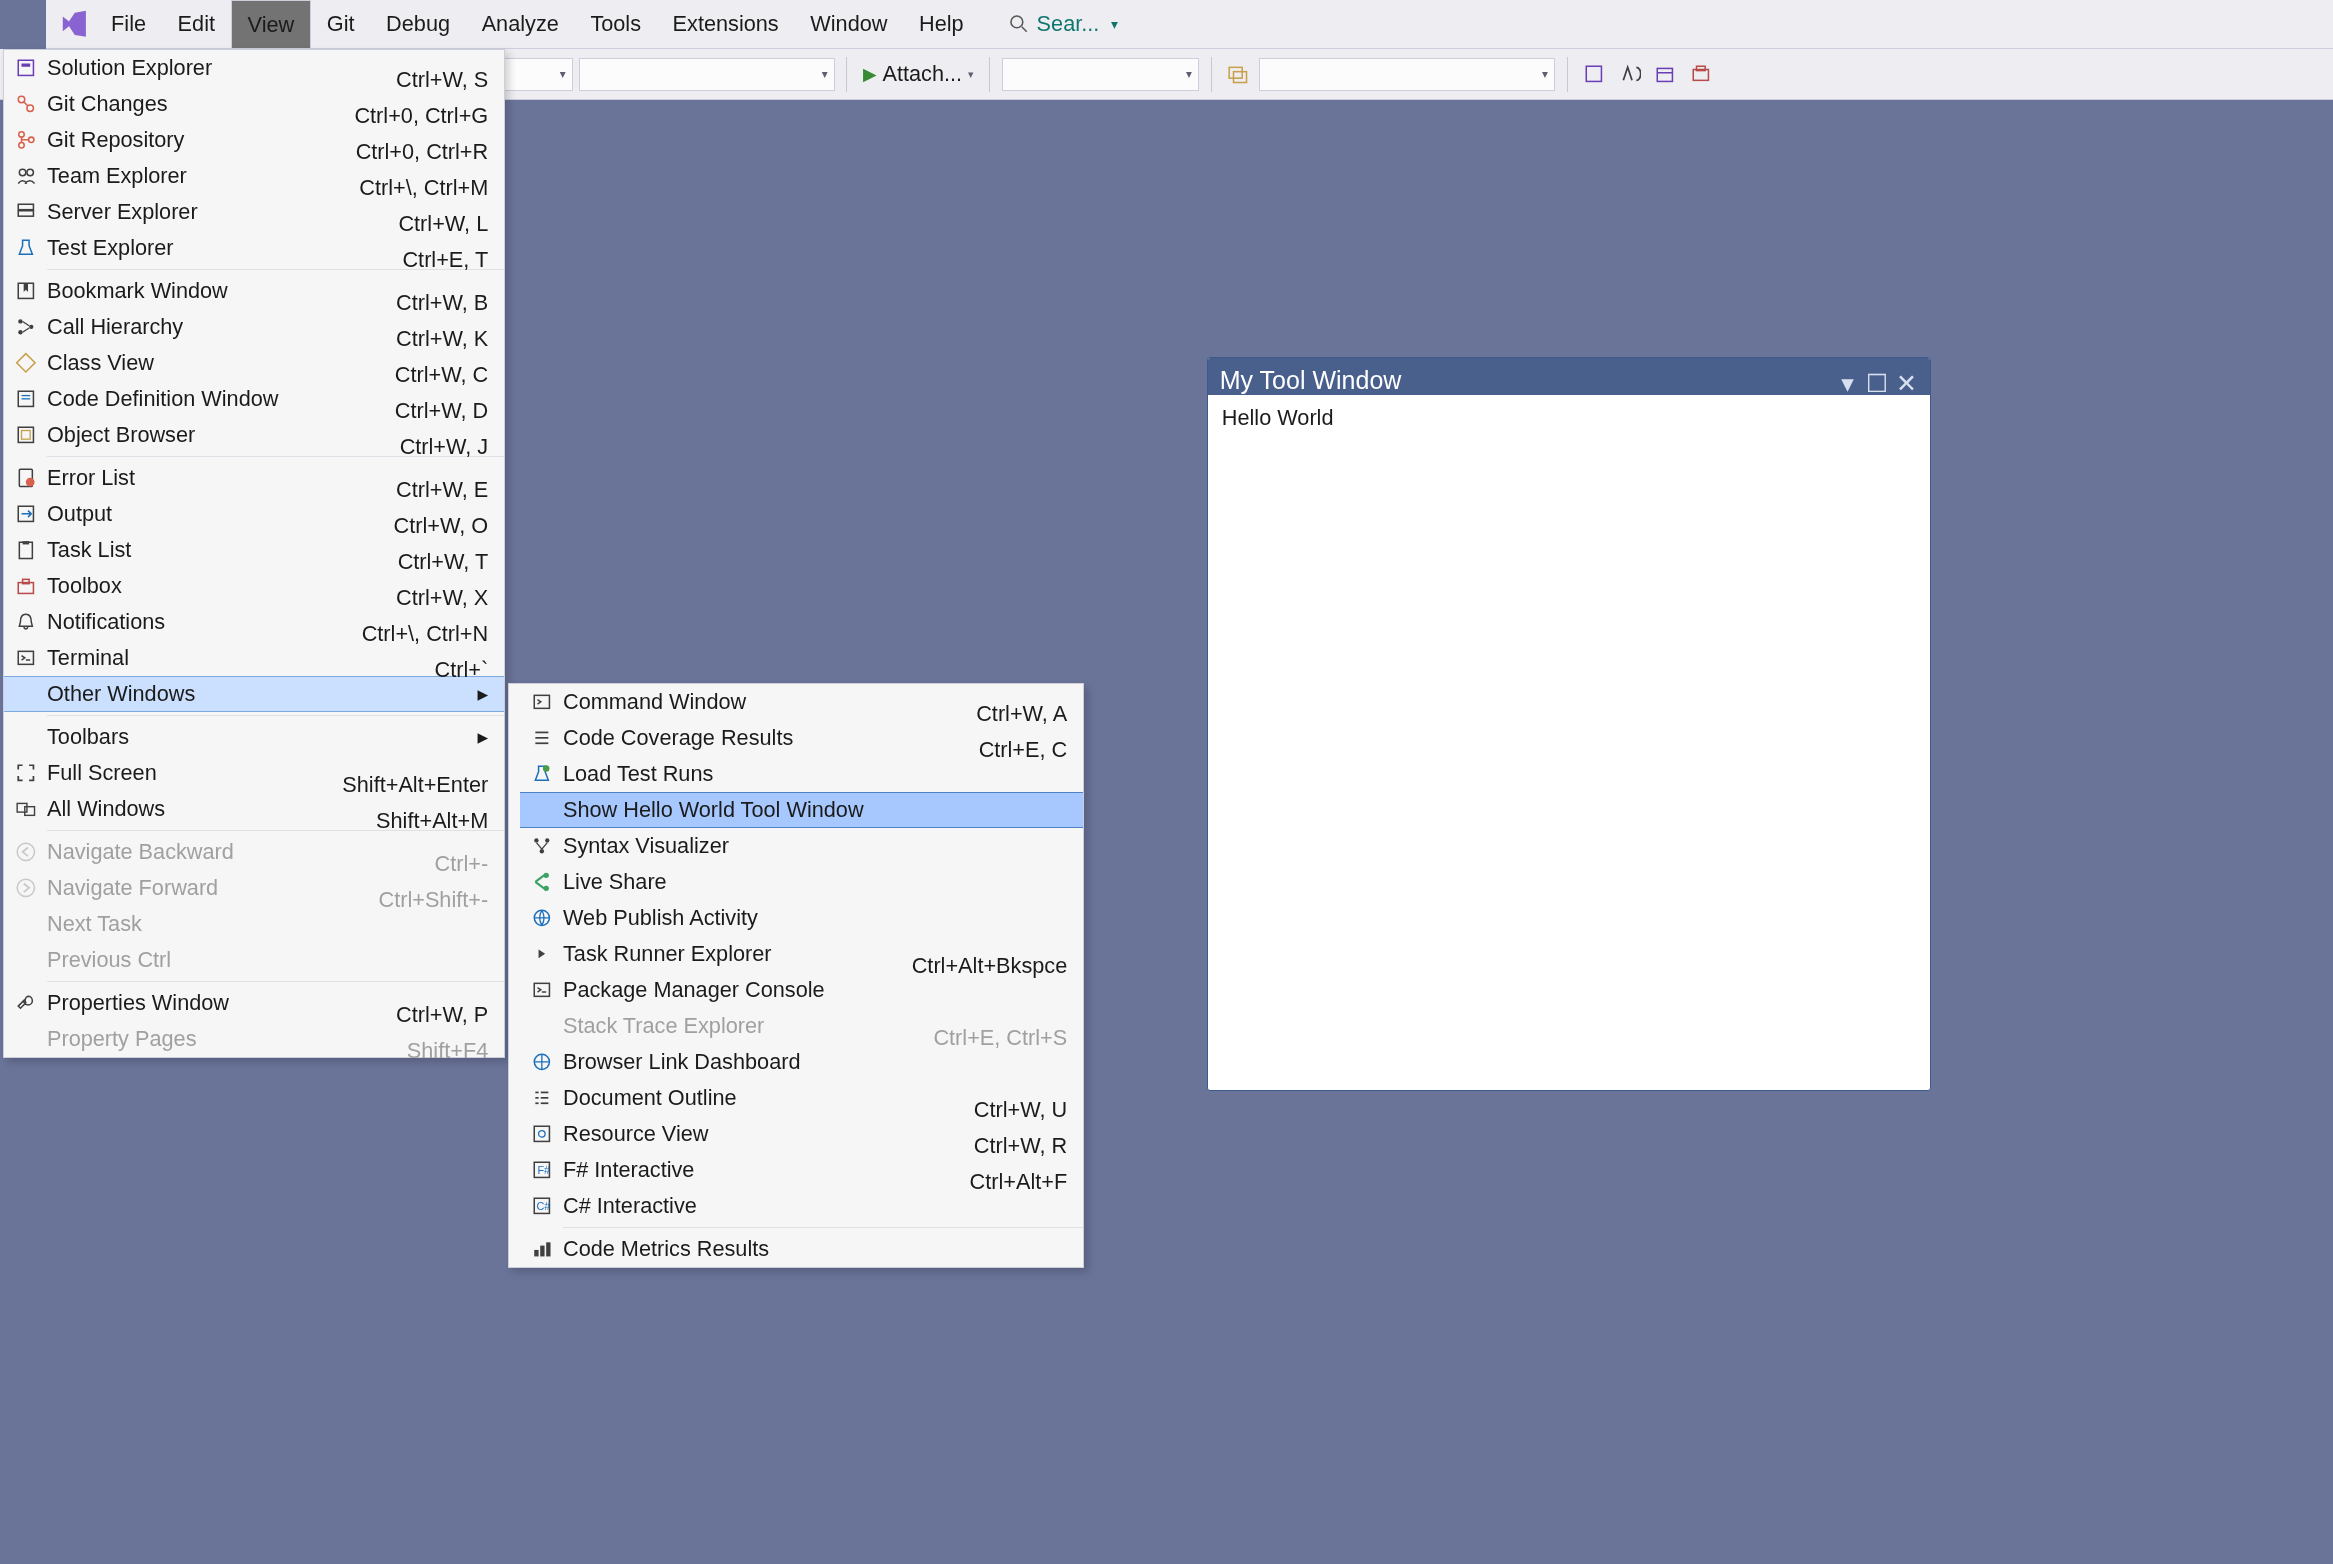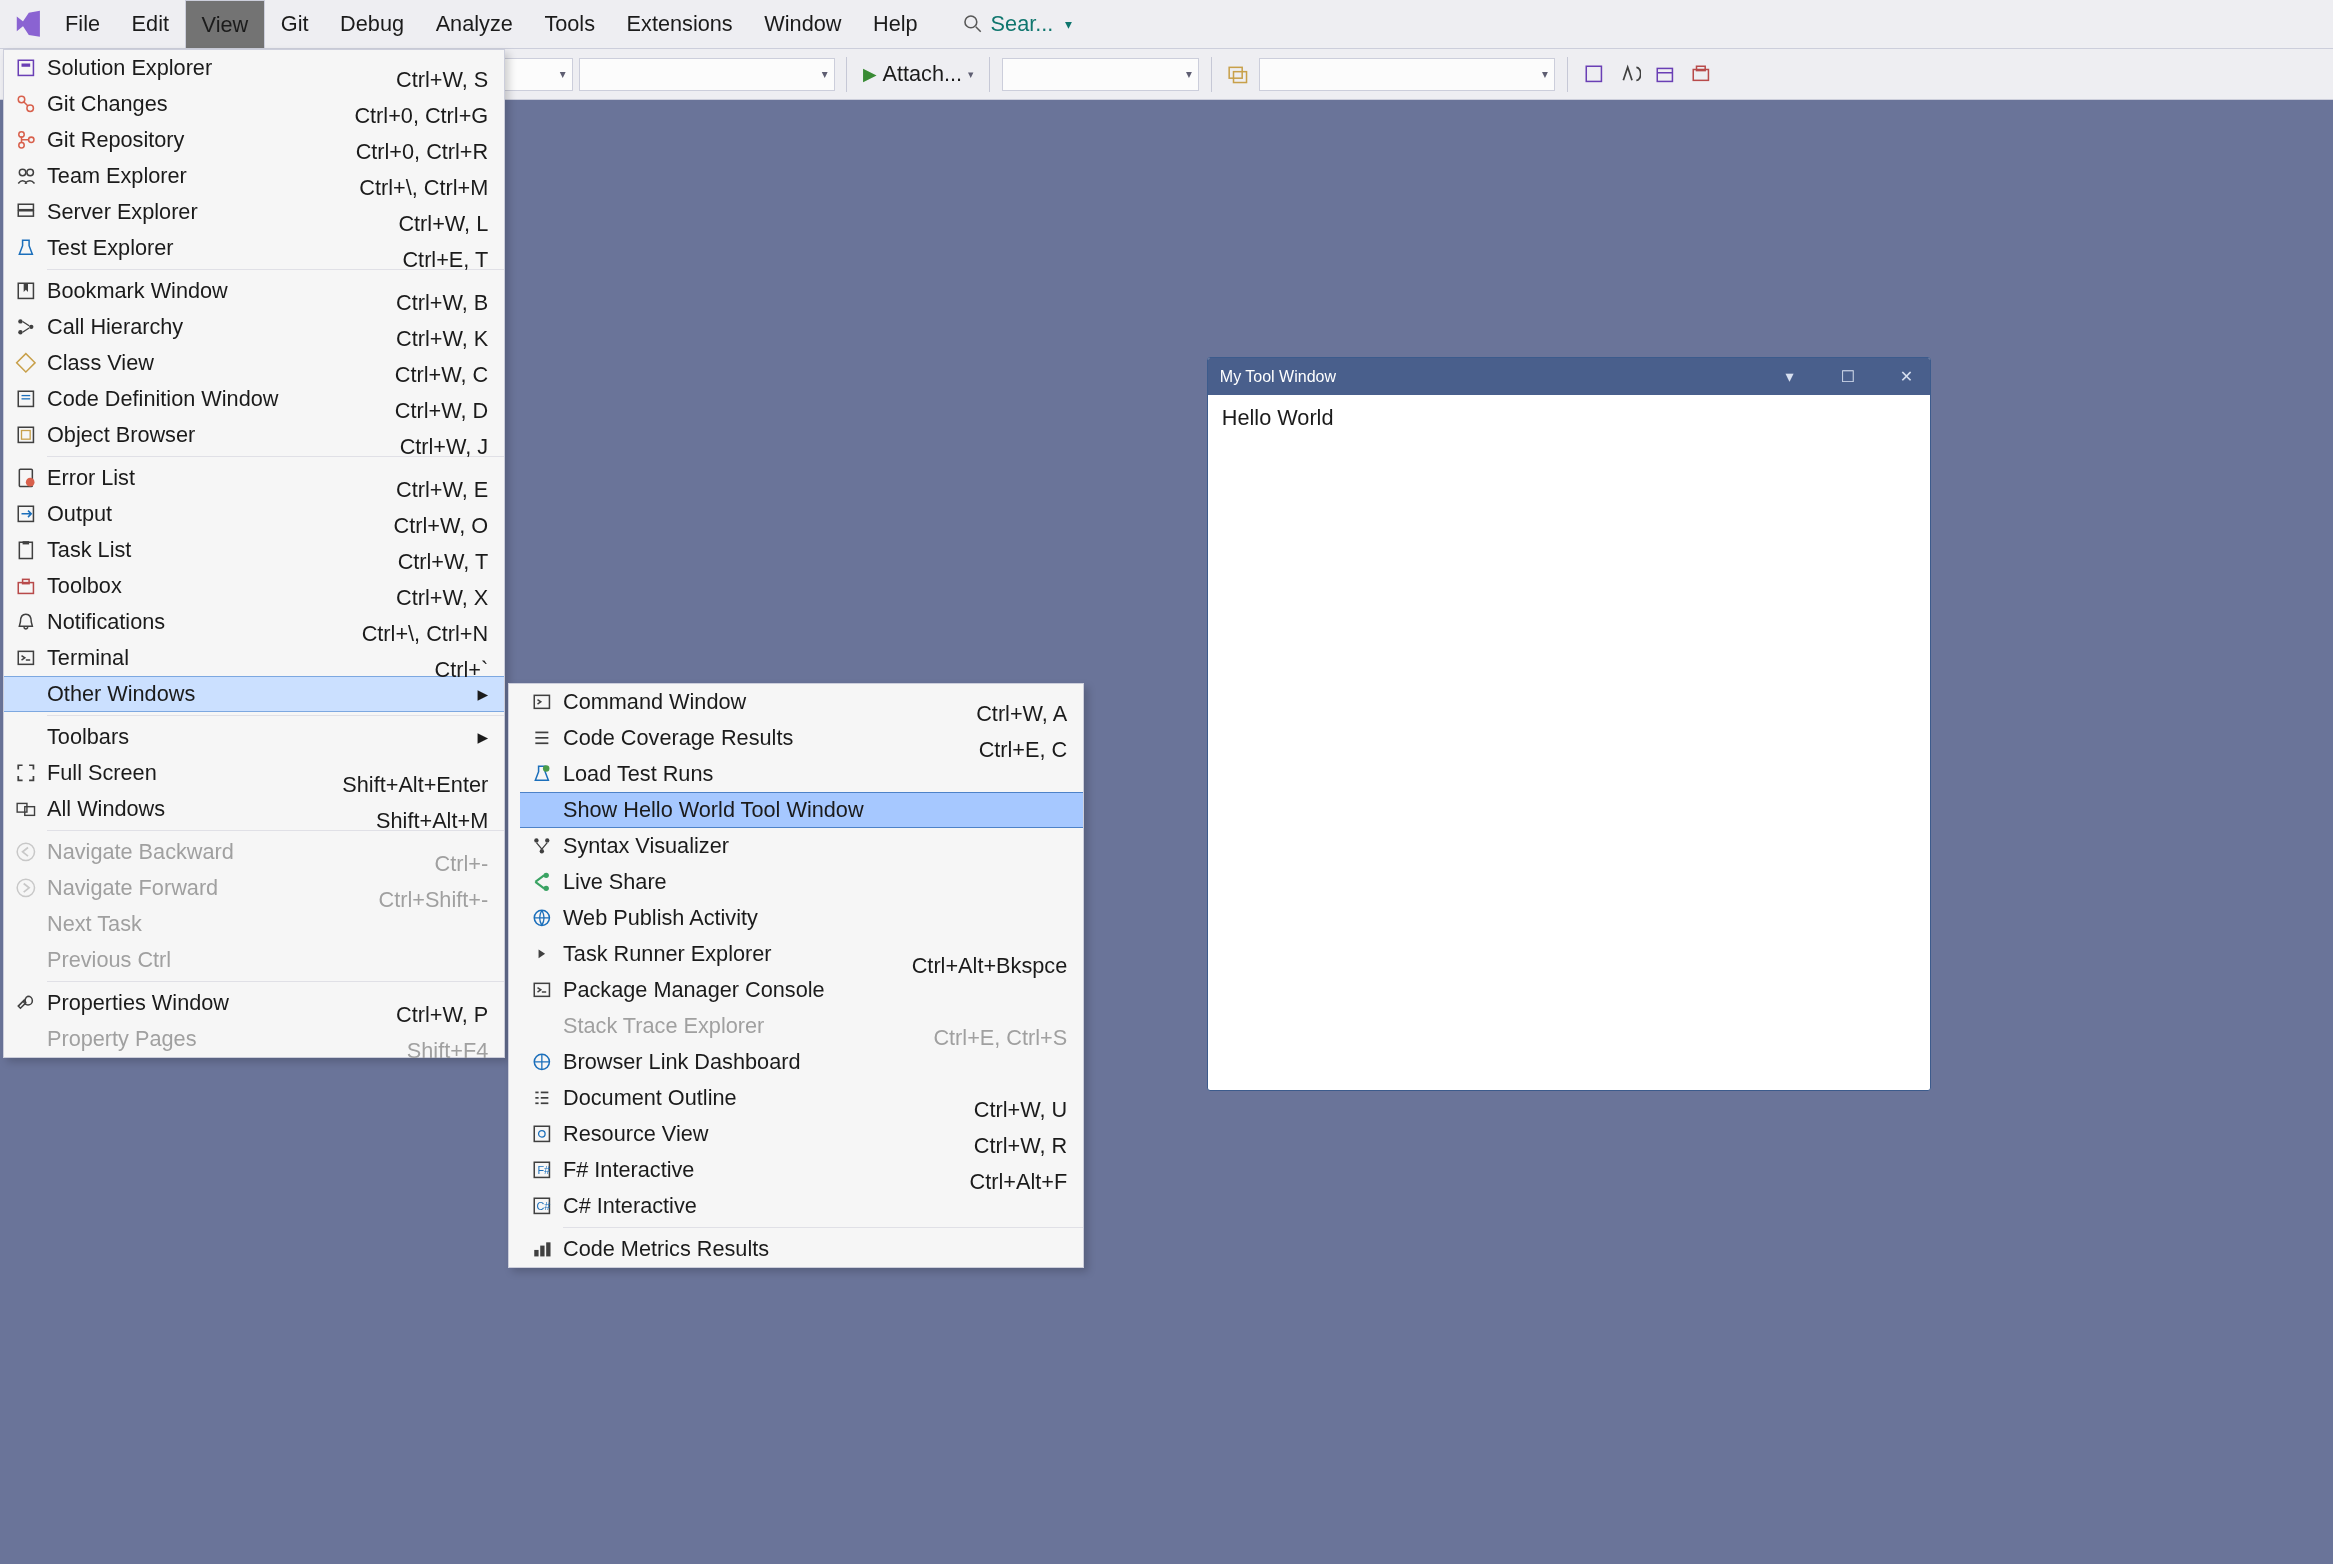--- a/index.html
+++ b/index.html
@@ -1,18 +1,18 @@
 <!DOCTYPE html>
 <html><head>
 <meta charset="utf-8">
 <style>
 * { margin: 0; padding: 0; box-sizing: border-box; font-family: "Segoe UI", sans-serif; }
 body { background: #6a7499; width: 2334px; height: 1564px; overflow: hidden; font-size: 21.7px; color: #1b1b1b; }
 
-.menubar { display: flex; align-items: center; height: 49px; background: #eeeef2; border-bottom: 1px solid #cccedb; padding-left: 7.9px; }
+.menubar { display: flex; align-items: center; height: 49px; background: #eeeef2; border-bottom: 1px solid #cccedb; padding-left: 7.9px; margin-left: 46px; }
 .logo { width: 29.6px; height: 29.6px; margin: 0 5.9px; }
 .menubar-item { padding: 0 15.8px; height: 100%; display: flex; align-items: center; cursor: default; }
 .menubar-item.active { background: #737373; border: 1px solid #cccedb; border-bottom: none; }
 .menubar-search { display: flex; align-items: center; margin-left: 29.6px; color: #0f766e; }
 .menubar-search .sicon { width: 19.7px; height: 19.7px; margin-right: 7.9px; }
 .menubar-search .caret { margin-left: 11.8px; font-size: 13.8px; }
 
 .toolbar { height: 51px; background: #eeeef2; border-bottom: 1px solid #cccedb; display: flex; align-items: center; padding-left: 345px; gap: 5.9px; }
 .tb-sep { width: 1px; height: 35px; background: #c6c8d6; margin: 0 5.9px; }
 .tb-btn { width: 29.6px; height: 29.6px; display: flex; align-items: center; justify-content: center; }
@@ -29,21 +29,21 @@
 .menu-row .icon-col { width: 43px; display: flex; align-items: center; justify-content: center; }
 .menu-row .label-col { flex: 1; }
 .menu-row .shortcut-col { color: #1b1b1b; white-space: nowrap; margin-top: 24px; }
 .menu-row.disabled .label-col, .menu-row.disabled .shortcut-col { color: #a0a0a0; }
 .menu-row.hl { background: #cbe0ff; border-top: 1px solid #7da8e0; border-bottom: 1px solid #7da8e0; }
 .menu-row.selected { background: #a6c8ff; border-top: 1px solid #4d82c8; border-bottom: 1px solid #4d82c8; }
 .menu-row .sub-arrow { font-size: 13.8px; margin-left: auto; }
 .mi { width: 21.7px; height: 21.7px; }
 
 .toolwin { position: absolute; left: 1207px; top: 357px; width: 724px; height: 734px; background: #fff; border: 1px solid #3c5b8c; border-radius: 3px; overflow: hidden; }
-.toolwin-title { height: 37px; background: #495f8c; color: #fff; display: flex; align-items: center; padding: 0 11.8px; font-size: 16px; gap: 29px; }
+.toolwin-title { height: 37px; background: #495f8c; color: #fff; display: flex; align-items: flex-end; padding: 0 11.8px; font-size: 25px; }
 .toolwin-title .t { flex: 1; }
 .toolwin-title .wb { width: 23.6px; height: 23.6px; display: flex; align-items: center; justify-content: center; margin-left: 5.9px; color: #d8e0f0; cursor: default; }
 .toolwin-body { padding: 9.9px 13.8px; font-size: 21.7px; }
 </style>
 </head>
 <body>
 
 <div class="menubar">
   <svg class="logo" viewBox="0 0 32 32">
       <path fill="#8a63d2" d="M3 8 L13 16 L3 24 Z M16 4 L28 2 L28 30 L16 28 L8 16 Z"></path>

